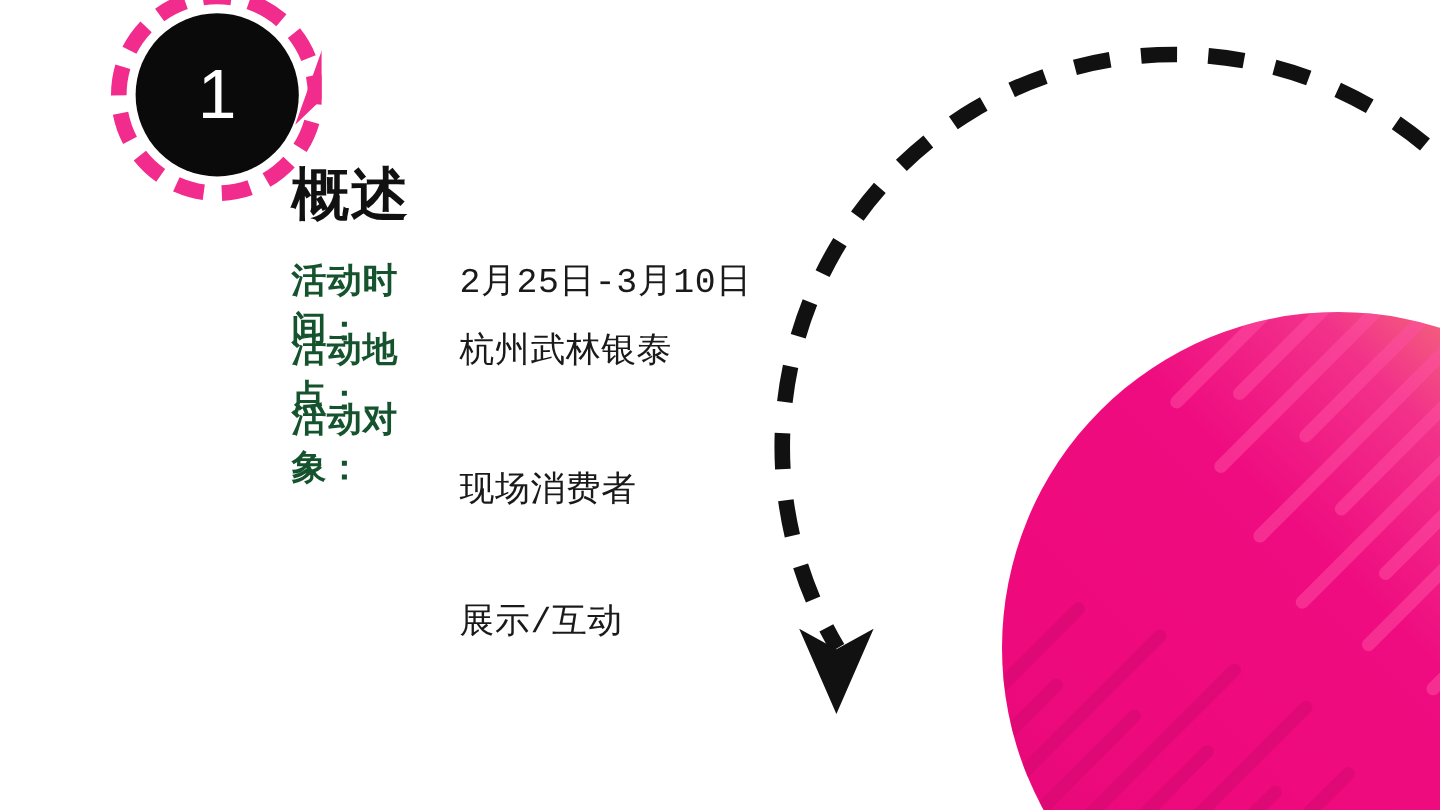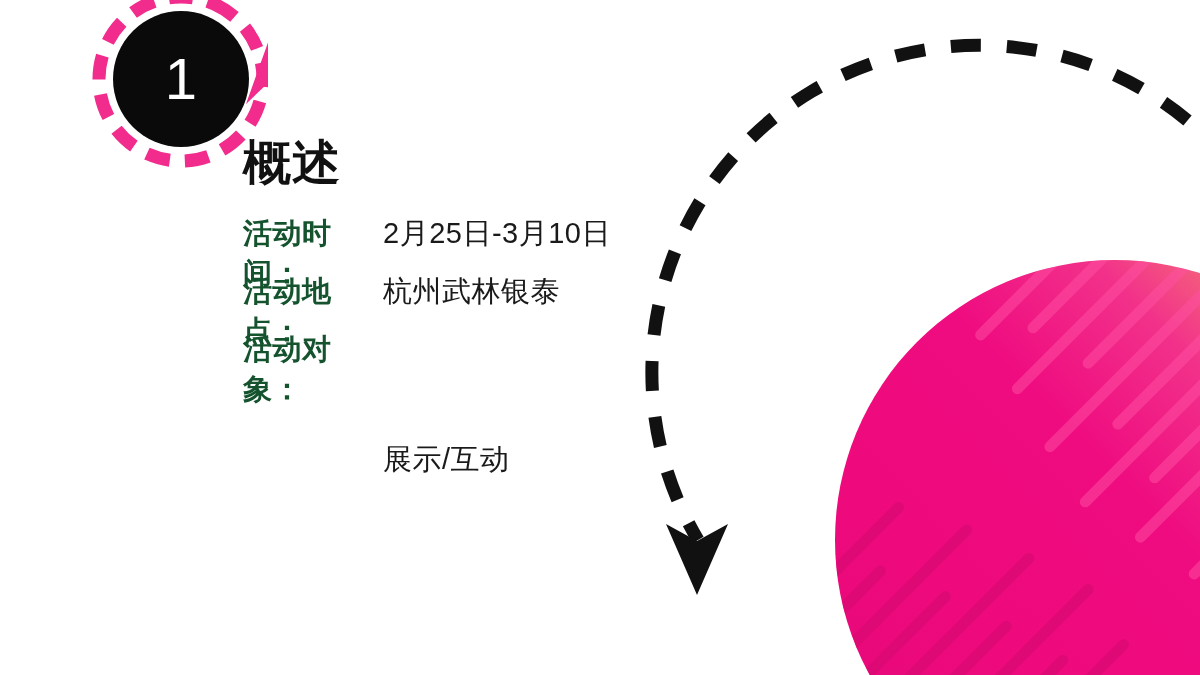--- a/index.html
+++ b/index.html
@@ -83,20 +83,21 @@
     color: #14532d;
     width: 140px;
     flex: 0 0 140px;
     letter-spacing: 0.5px;
   }
   .info-value {
     font-size: 29px;
     font-weight: 400;
     color: #1a1a1a;
     letter-spacing: 0.5px;
+    font-family: Liberation Mono, monospace;
   }
   .info-row.continuation .info-label {
     visibility: hidden;
   }
   #spacer-row {
     height: 52px;
   }
 
   
   #deco-wrap {
@@ -225,20 +226,24 @@
 
     <div class="info-row">
       <span class="info-label">活动地点：</span>
       <span class="info-value">杭州武林银泰</span>
     </div>
 
     <div class="info-row">
       <span class="info-label">活动对象：</span>
     </div>
 
+    <div class="info-row continuation">
+      <span class="info-label">活动对象：</span>
+      <span class="info-value">现场消费者</span>
+    </div>
 
     <div id="spacer-row"></div>
 
 
     <div class="info-row continuation">
       <span class="info-label">活动形式：</span>
       <span class="info-value">展示/互动</span>
     </div>
 
   </div>

